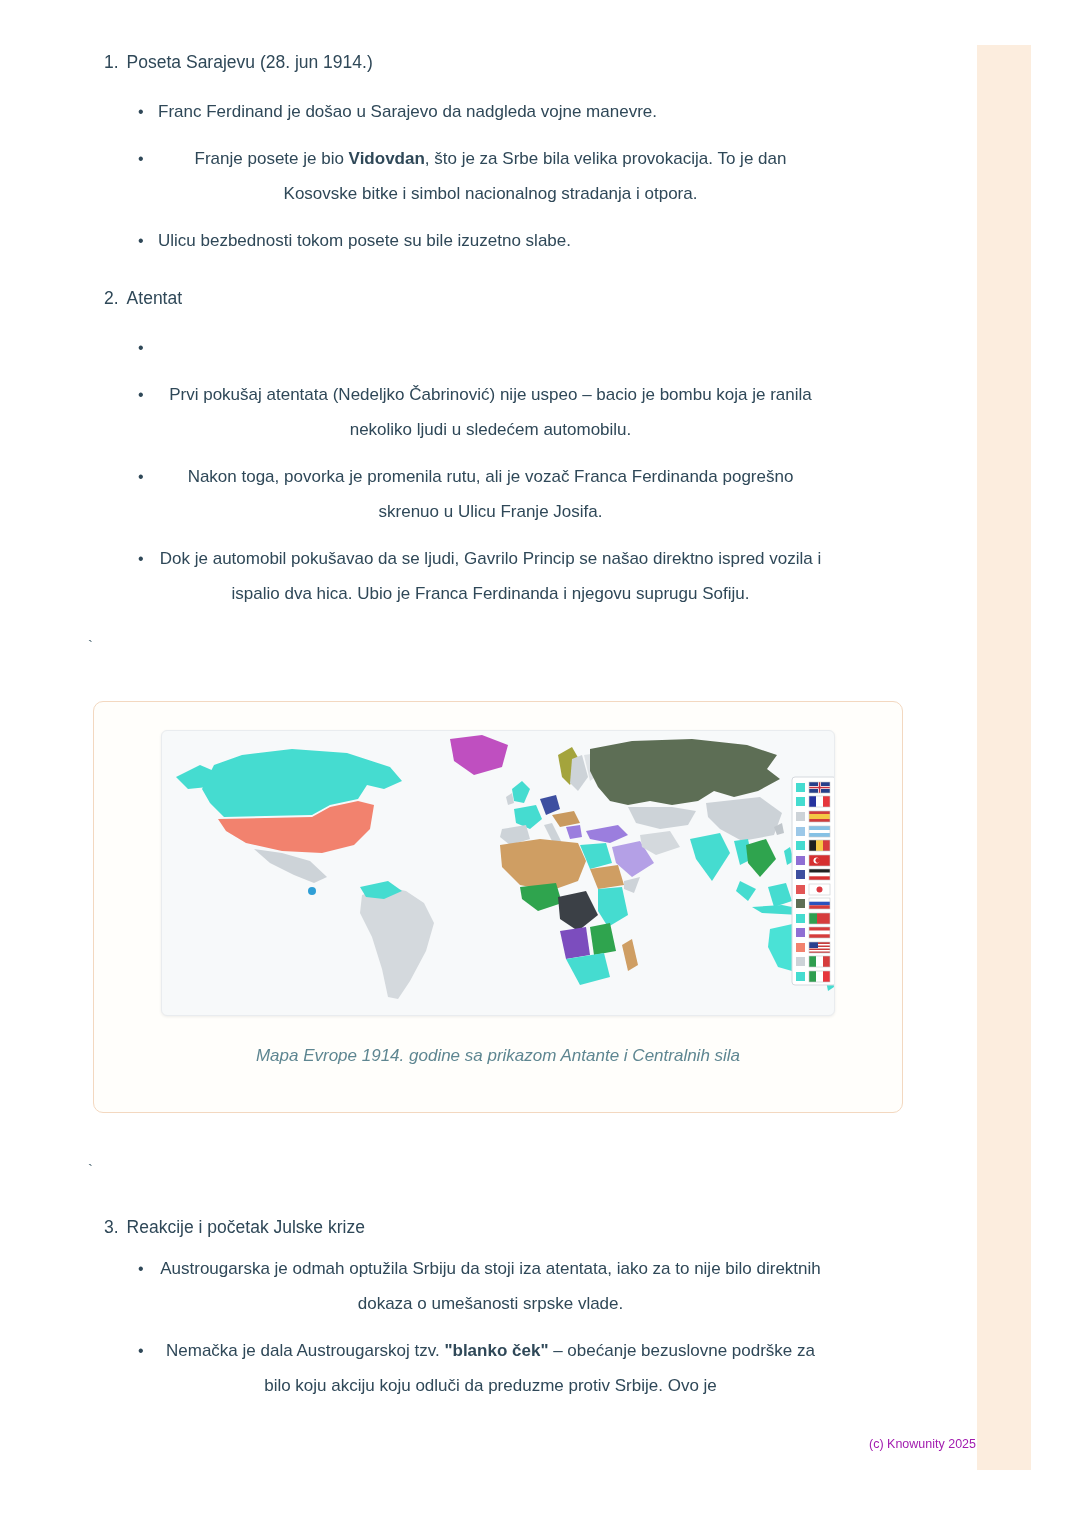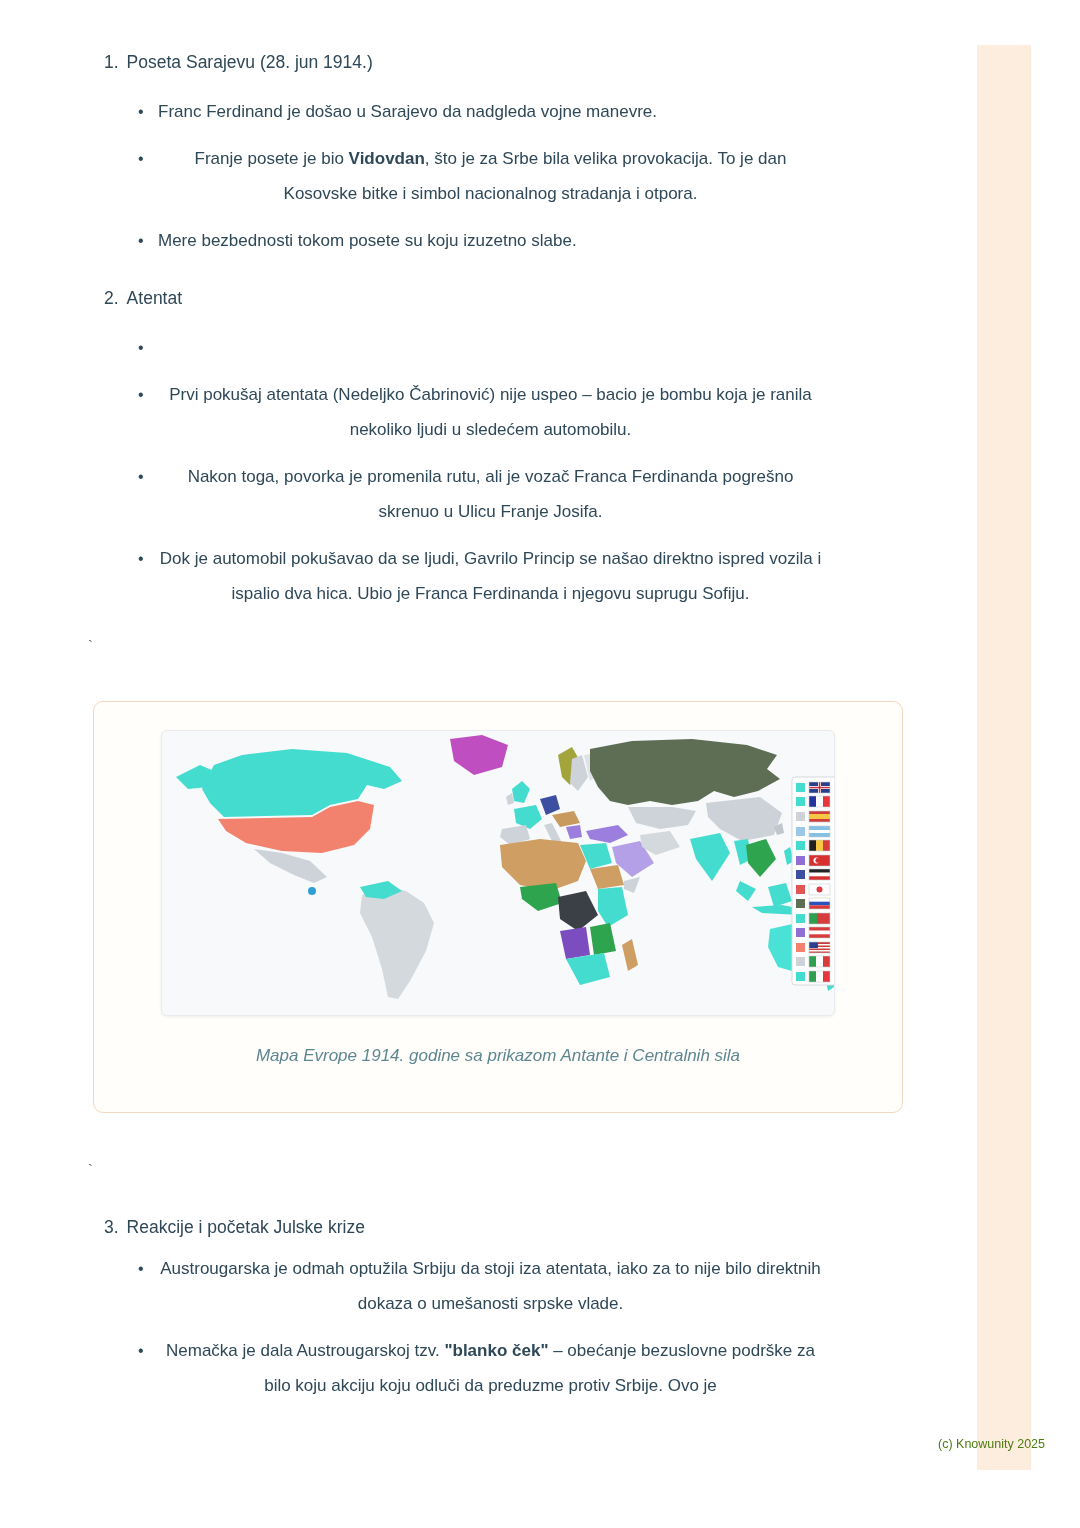--- a/index.html
+++ b/index.html
@@ -51,22 +51,22 @@
   }
   .map-panel svg { display:block; width:674px; height:286px; }
   .map-caption {
     margin-top:30px; text-align:center;
     font-style:italic; font-size:17px; color:#5e8691;
   }
 
   .section-3 { margin-top:34px; }
 
   .copyright {
-    position:absolute; left:938px; top:1437px;
-    font-size:12.5px; color:#4d7c0f; z-index:2;
+    position:absolute; left:869px; top:1437px;
+    font-size:12.5px; color:#a21caf; z-index:2;
   }
 </style>
 </head>
 <body>
 
 <div class="accent-strip"></div>
 
 <div class="content">
 
   <div class="section">
@@ -83,21 +83,21 @@
       </div>
       <div class="bullet">
         <span class="dot">•</span>
         <div class="bullet-text">
           <span>Franje posete je bio </span><span class="b">Vidovdan</span><span>, što je za Srbe bila velika provokacija. To je dan Kosovske bitke i simbol nacionalnog stradanja i otpora.</span>
         </div>
       </div>
       <div class="bullet">
         <span class="dot">•</span>
         <div class="bullet-text">
-          <span>Mere bezbednosti tokom posete su koju izuzetno slabe.</span>
+          <span>Ulicu bezbednosti tokom posete su bile izuzetno slabe.</span>
         </div>
       </div>
     </div>
   </div>
 
   <div class="section">
     <div class="section-heading">
       <span class="sec-num">2.</span>
       <span class="sec-title">Atentat</span>
     </div>

